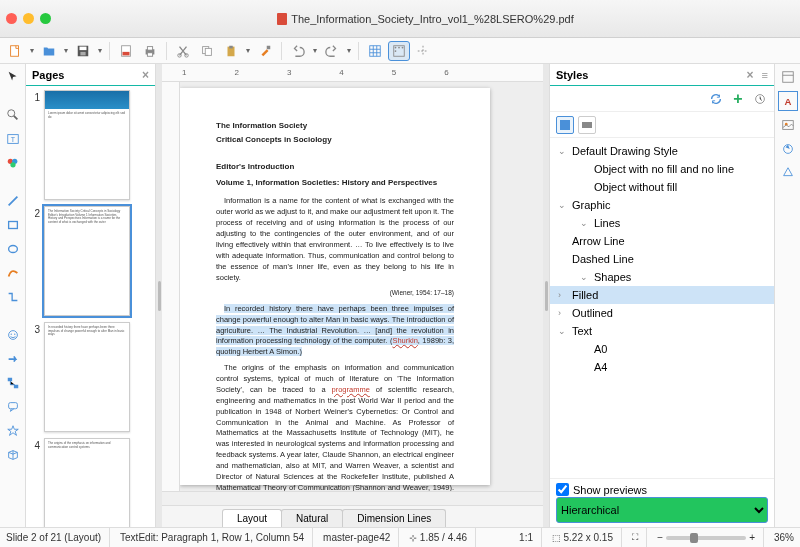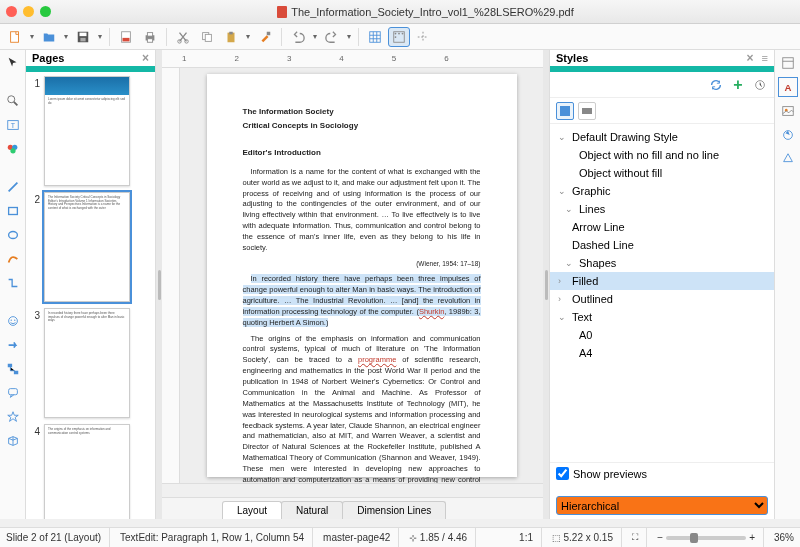--- a/index.html
+++ b/index.html
@@ -1,44 +1,44 @@
 <!DOCTYPE html>
 <html><head>
 <meta charset="utf-8">
 <style>
 * { margin: 0; padding: 0; box-sizing: border-box; font-family: -apple-system, Helvetica, Arial, sans-serif; }
 body { width: 800px; height: 547px; background: #f0f0f0; display: flex; flex-direction: column; font-size: 11px; overflow: hidden; }
-.titlebar { height: 24px; background: linear-gradient(#f6f6f6,#e8e8e8); display: flex; align-items: center; padding: 0 6px; border-bottom: 1px solid #d0d0d0; gap: 6px; }
+.titlebar { height: 38px; background: linear-gradient(#f6f6f6,#e8e8e8); display: flex; align-items: center; padding: 0 6px; border-bottom: 1px solid #d0d0d0; gap: 6px; }
 .traffic { display: flex; gap: 6px; }
 .tl { width: 11px; height: 11px; border-radius: 50%; }
 .tl.r{background:#ff5f56}.tl.y{background:#ffbd2e}.tl.g{background:#27c93f}
 .title { flex: 1; text-align: center; font-size: 11px; color: #333; }
 .title .pdf-icon{display:inline-block;width:10px;height:12px;background:#d94b3a;border-radius:1px;margin-right:4px;vertical-align:-2px}
 .toolbar { height: 26px; background: #fafafa; border-bottom: 1px solid #ddd; display: flex; align-items: center; padding: 0 4px; gap: 2px; }
 .tbtn { width: 22px; height: 20px; display: flex; align-items: center; justify-content: center; border-radius: 3px; cursor: pointer; }
 .tbtn svg{width:14px;height:14px}
 .dd{width:8px;display:flex;align-items:center;justify-content:center;color:#666;font-size:8px}
 .sep{width:1px;height:18px;background:#ddd;margin:0 3px}
 .main { flex: 1; display: flex; overflow: hidden; }
 .left-tools { width: 26px; background: #fafafa; border-right: 1px solid #ddd; display: flex; flex-direction: column; align-items: center; padding-top: 4px; gap: 6px; }
 .lt { width: 18px; height: 18px; display:flex;align-items:center;justify-content:center;cursor:pointer }
 .lt svg{width:14px;height:14px}
 .pages-panel { width: 130px; background: #fff; border-right: 1px solid #ddd; display: flex; flex-direction: column; }
-.panel-head { height: 22px; display: flex; align-items: center; padding: 0 6px; font-weight: bold; font-size: 11px; border-bottom:6px solid #14b8a6; justify-content:space-between}
+.panel-head { height: 22px; display: flex; align-items: center; padding: 0 6px; font-weight: bold; font-size: 11px; border-bottom:1px solid #14b8a6; justify-content:space-between}
 .panel-head .x{color:#999;font-size:12px;cursor:pointer}
 .thumbs { flex: 1; overflow-y: auto; padding: 4px; }
 .thumb-wrap { display: flex; align-items: flex-start; gap: 4px; margin-bottom: 6px; }
 .tn { font-size: 10px; color: #333; width: 10px; text-align: right; padding-top:2px }
 .thumb { width: 86px; height: 110px; background: #fff; border: 1px solid #ccc; box-shadow: 0 1px 2px rgba(0,0,0,.15); padding: 3px; font-size: 3px; color: #555; line-height: 1.2; overflow: hidden; }
 .thumb.sel { outline: 2px solid #4a90d9; }
 .thumb .hdr{height:18px;background:linear-gradient(#1a6fa8,#2a8fc8);margin:-3px -3px 3px -3px}
 .center { flex: 1; display: flex; flex-direction: column; background: #eee; position:relative }
 .ruler-h{height:18px;background:#fafafa;border-bottom:1px solid #ddd;display:flex;align-items:center;font-size:8px;color:#666;padding-left:20px;gap:48px}
 .ruler-h span{position:relative}
-.doc-area { flex: 1; overflow: auto; display: flex; justify-content: center; padding: 6px 0; position:relative }
+.doc-area { flex: 1; overflow: auto; display: flex; justify-content: flex-start; padding: 6px 0; position:relative }
 .ruler-v{position:absolute;left:0;top:0;bottom:0;width:18px;background:#fafafa;border-right:1px solid #ddd}
 .splitter-l,.splitter-r{width:6px;background:#e8e8e8;display:flex;align-items:center;justify-content:center;cursor:col-resize}
 .splitter-l::before,.splitter-r::before{content:"";width:3px;height:30px;background:#bbb;border-radius:2px}
 .page { width: 310px; background: #fff; box-shadow: 0 1px 4px rgba(0,0,0,.3); padding: 32px 36px; font-size: 7.5px; line-height: 1.45; color: #222; margin-left:18px }
 .page .pt{font-weight:bold;font-size:8px;margin-bottom:2px}
 .page .sec-head{font-weight:bold;font-size:8px;margin:16px 0 4px}
 .page p{text-align:justify;margin-bottom:5px;text-indent:8px}
 .page .ref{text-align:right;font-size:6.5px}
 .page .hl{background:#cde3f7}
 .page .red{color:#c0392b;text-decoration:underline wavy #c0392b}
@@ -49,26 +49,26 @@
 .styles-panel { width: 225px; background: #fff; border-left: 1px solid #ddd; display: flex; flex-direction: column; }
 .sp-icons{height:26px;display:flex;align-items:center;justify-content:flex-end;padding:0 6px;gap:6px;border-bottom:1px solid #eee}
 .sp-icons .ic{width:16px;height:16px;cursor:pointer;display:flex;align-items:center;justify-content:center}
 .sp-iconrow{height:26px;display:flex;align-items:center;padding:0 6px;gap:4px;border-bottom:1px solid #eee}
 .sp-iconrow .sq{width:18px;height:18px;border:1px solid #ccc;border-radius:2px;cursor:pointer;display:flex;align-items:center;justify-content:center}
 .sp-iconrow .sq.sel{border-color:#4a90d9;background:#eaf3fb}
 .tree { flex: 1; overflow-y: auto; padding: 4px 0; font-size: 11px; }
 .tree-item { padding: 3px 8px; cursor: pointer; display: flex; align-items: center; gap: 4px; white-space:nowrap }
 .tree-item.sel { background: #cde3f7; }
 .tree-item .arr{width:10px;color:#888;font-size:9px}
-.ind0{padding-left:8px}.ind1{padding-left:15px}.ind2{}
+.ind0{padding-left:8px}.ind1{padding-left:30px}.ind2{}
 .sp-foot{border-top:1px solid #eee;padding:4px 6px}
-.sp-foot label{display:flex;align-items:center;gap:4px;font-size:11px;margin-bottom:16px}
-.sp-foot select{width:100%;font-size:11px;height:19px;border:1px solid #4a90d9;border-radius:3px;background:#f97316}
+.sp-foot label{display:flex;align-items:center;gap:4px;font-size:11px;margin-bottom:1px}
+.sp-foot select{width:100%;font-size:11px;height:26px;border:1px solid #4a90d9;border-radius:3px;background:#22c55e}
 .right-tools { width: 26px; background: #fafafa; border-left: 1px solid #ddd; display: flex; flex-direction: column; align-items: center; padding-top: 4px; gap: 6px; }
-.statusbar { height: 20px; background: #fafafa; border-top: 1px solid #ddd; display: flex; align-items: center; font-size: 10px; color: #333; padding: 0 6px; gap: 10px; margin-top: 8px; }
+.statusbar { height: 20px; background: #fafafa; border-top: 1px solid #ddd; display: flex; align-items: center; font-size: 10px; color: #333; padding: 0 6px; gap: 10px; }
 .statusbar .cell{display:flex;align-items:center;gap:3px;border-right:1px solid #ddd;padding-right:8px;height:100%}
 .statusbar .cell:last-child{border:none}
 .statusbar .sp{flex:1}
 .zoom-slider{width:80px;height:4px;background:#ccc;border-radius:2px;position:relative}
 .zoom-slider .th{position:absolute;left:30%;top:-3px;width:8px;height:10px;background:#888;border-radius:2px}
 </style>
 </head>
 <body>
 
 <div class="titlebar">
@@ -308,20 +308,21 @@
         <span>4</span>
         <span>5</span>
         <span>6</span>
     </div>
     <div class="doc-area">
       <div class="ruler-v"></div>
       <div class="page">
         <div class="pt">The Information Society</div>
         <div class="pt">Critical Concepts in Sociology</div>
         <div class="sec-head">Editor's Introduction</div>
+        <div class="pt">Volume 1, Information Societies: History and Perspectives</div>
         <p style="margin-top:8px">Information is a name for the content of what is exchanged with the outer world as we adjust to it, and make our adjustment felt upon it. The process of receiving and of using information is the process of our adjusting to the contingencies of the outer environment, and of our living effectively within that environment. … To live effectively is to live with adequate information. Thus, communication and control belong to the essence of man's inner life, even as they belong to his life in society.</p>
         <div class="ref">(Wiener, 1954: 17–18)</div>
         <p style="margin-top:6px"><span class="hl">In recorded history there have perhaps been three impulses of change powerful enough to alter Man in basic ways. The introduction of agriculture. … The Industrial Revolution. … [and] the revolution in information processing technology of the computer. (</span><span class="hl red">Shurkin</span><span class="hl">, 1989b: 3, quoting Herbert A Simon.)</span></p>
         <p><span>The origins of the emphasis on information and communication control systems, typical of much of literature on 'The Information Society', can be traced to a </span><span class="red">programme</span><span> of scientific research, engineering and mathematics in the post World War II period and the publication in 1948 of Norbert Weiner's Cybernetics: Or Control and Communication in the Animal and Machine. As Professor of Mathematics at the Massachusetts Institute of Technology (MIT), he was interested in neurological systems and information processing and feedback systems. A year later, Claude Shannon, an electrical engineer and mathematician, also at MIT, and Warren Weaver, a scientist and Director of Natural Sciences at the Rockefeller Institute, published A Mathematical Theory of Communication (Shannon and Weaver, 1949). These men were interested in developing new approaches to automation and computerization as a means of providing new control systems for both military and non-military</span></p>
 
       </div>
     </div>
     <div class="scroll-h"></div>
     <div class="tabs">
       <div class="tab active">Layout</div>

